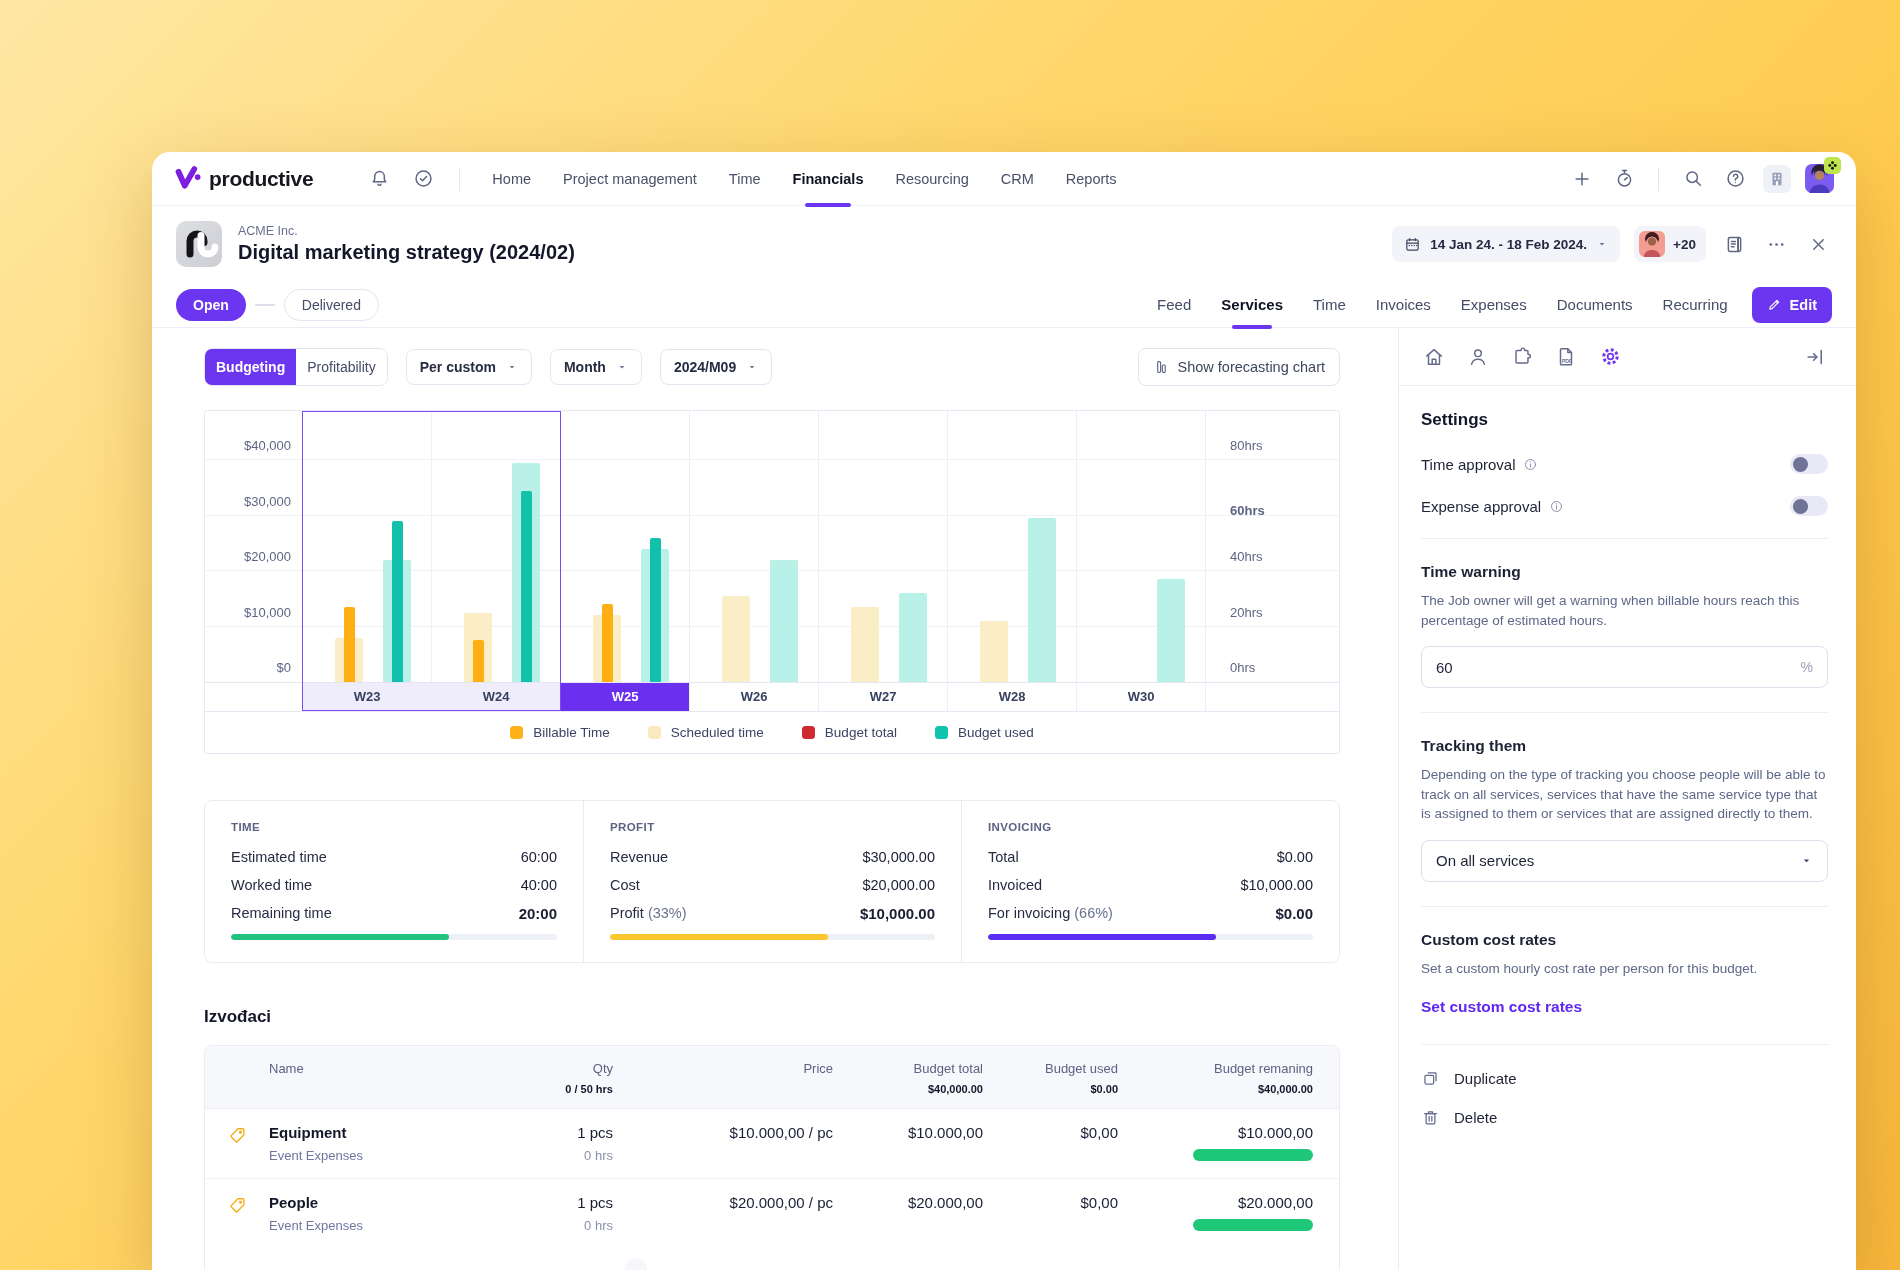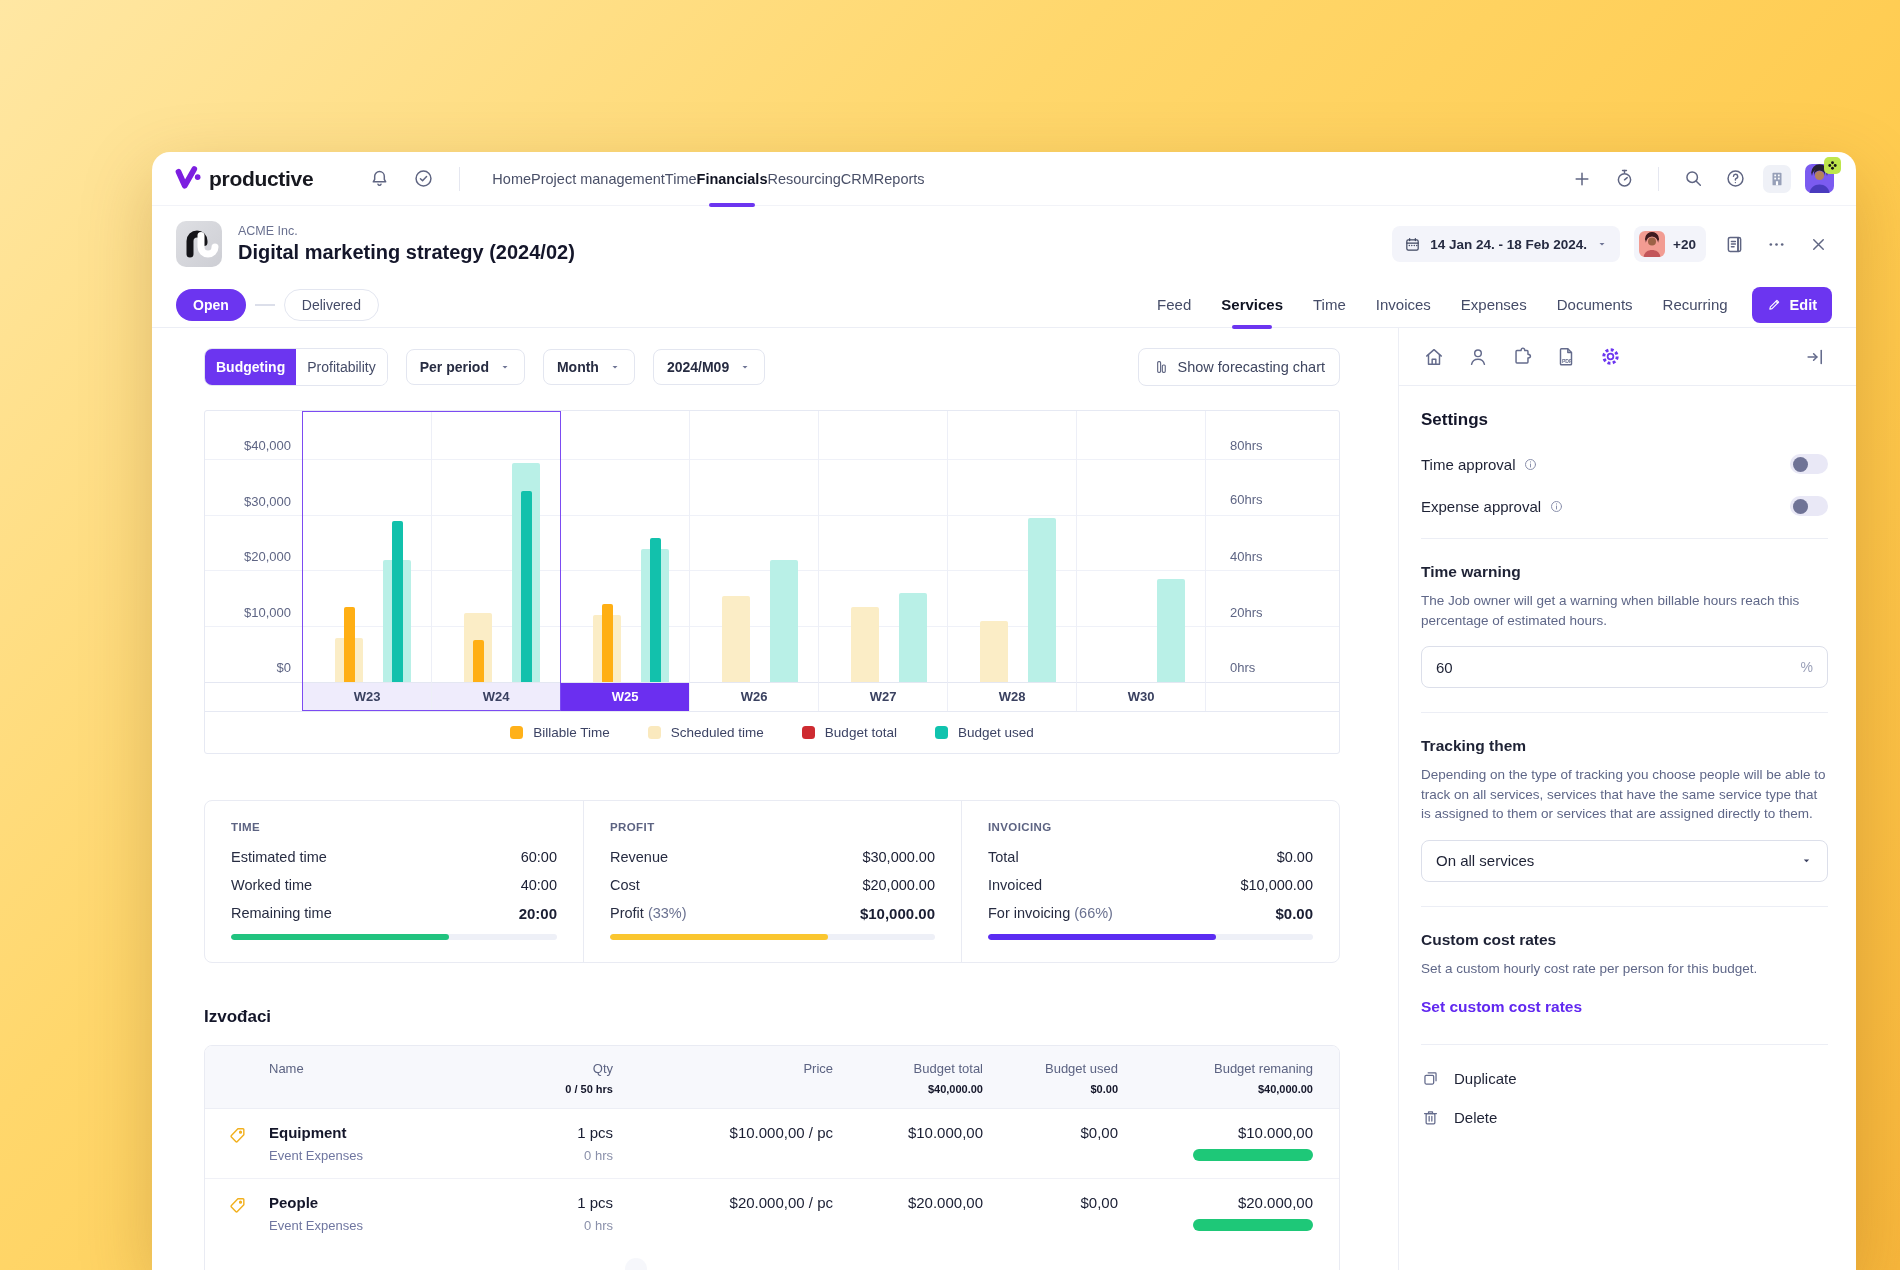--- a/index.html
+++ b/index.html
@@ -11,21 +11,21 @@
     background:#fff; border-radius:18px 18px 0 0; box-shadow:0 24px 70px rgba(120,70,10,.25);
     display:flex; flex-direction:column; overflow:hidden; }
 
   
   .topbar { height:54px; flex:0 0 54px; display:flex; align-items:center; padding:0 22px; border-bottom:1px solid #F2F3F8; }
   .logo { display:flex; align-items:center; gap:8px; }
   .wordmark { font-size:21px; font-weight:800; letter-spacing:-.3px; color:#17181F; }
   .tb-icons { display:flex; align-items:center; gap:16px; margin-left:52px; }
   .icon-btn { display:flex; align-items:center; justify-content:center; width:28px; height:28px; cursor:pointer; }
   .vdiv { width:1px; height:24px; background:#E5E7F0; margin:0 6px; }
-  .topnav { display:flex; align-items:center; margin-left:26px; height:100%; }
+  .topnav { display:flex; align-items:center; gap:32px; margin-left:26px; height:100%; }
   .nav-item { font-size:14.5px; color:#4A5068; cursor:pointer; position:relative; height:100%; display:flex; align-items:center; }
   .nav-item.active { color:#101322; font-weight:700; }
   .nav-item.active .tab-underline { position:absolute; left:50%; transform:translateX(-50%); bottom:-2px; width:46px; height:4px; border-radius:3px; background:#6C35F0; }
   .tb-right { margin-left:auto; display:flex; align-items:center; gap:14px; }
   .tile { border-radius:7px; display:flex; align-items:center; justify-content:center; cursor:pointer; }
   .tile.building { width:28px; height:28px; background:#EFF1F7; }
   .tile.avatar { width:29px; height:29px; background:#7B5BF0; position:relative; overflow:visible; }
   .badge-clover { position:absolute; right:-7px; top:-7px; width:17px; height:17px; background:#BEE64C; border-radius:5px; display:flex; align-items:center; justify-content:center; }
 
   
@@ -327,21 +327,21 @@
     <div class="body-row">
       <div class="main">
 
         <div class="filter-row">
           <div class="segmented">
             <button class="seg-btn active">Budgeting</button>
             <button class="seg-btn">Profitability</button>
           </div>
           <span id="dropdowns" style="display:flex;">
               <button class="drop-btn">
-                <span>Per period</span>
+                <span>Per custom</span>
                 <span>
                   <svg width="12" height="12" viewBox="0 0 24 24">
                     <path d="M7 10l5 5 5-5z" fill="#6E7494"></path>
                   </svg>
                 </span>
               </button>
               <button class="drop-btn">
                 <span>Month</span>
                 <span>
                   <svg width="12" height="12" viewBox="0 0 24 24">
@@ -413,21 +413,21 @@
                 </div>
                 <div class="chart-col">
                   <div class="bar" style="left: 32px; width: 28px; height: 61.05px; background: rgb(251, 237, 198);"></div>
                   <div class="bar" style="left: 80px; width: 28px; height: 163.725px; background: rgb(185, 240, 231);"></div>
                 </div>
                 <div class="chart-col">
                   <div class="bar" style="left: 80px; width: 28px; height: 102.675px; background: rgb(185, 240, 231);"></div>
                 </div>
                 <div class="gutter-r">
                   <div class="yr" style="bottom: 229px;">80hrs</div>
-                  <div class="yr" style="bottom: 175px;">60hrs</div>
+                  <div class="yr" style="bottom: 164px; font-weight: bold;">60hrs</div>
                   <div class="yr" style="bottom: 118px;">40hrs</div>
                   <div class="yr" style="bottom: 62.5px;">20hrs</div>
                   <div class="yr" style="bottom: 7px;">0hrs</div>
                 </div>
               </div>
             <div class="week-row" id="week-row">
                 <div class="wk-gut-l"></div>
                 <div class="wk-cell hl">W23</div>
                 <div class="wk-cell hl">W24</div>
                 <div class="wk-cell sel">W25</div>

